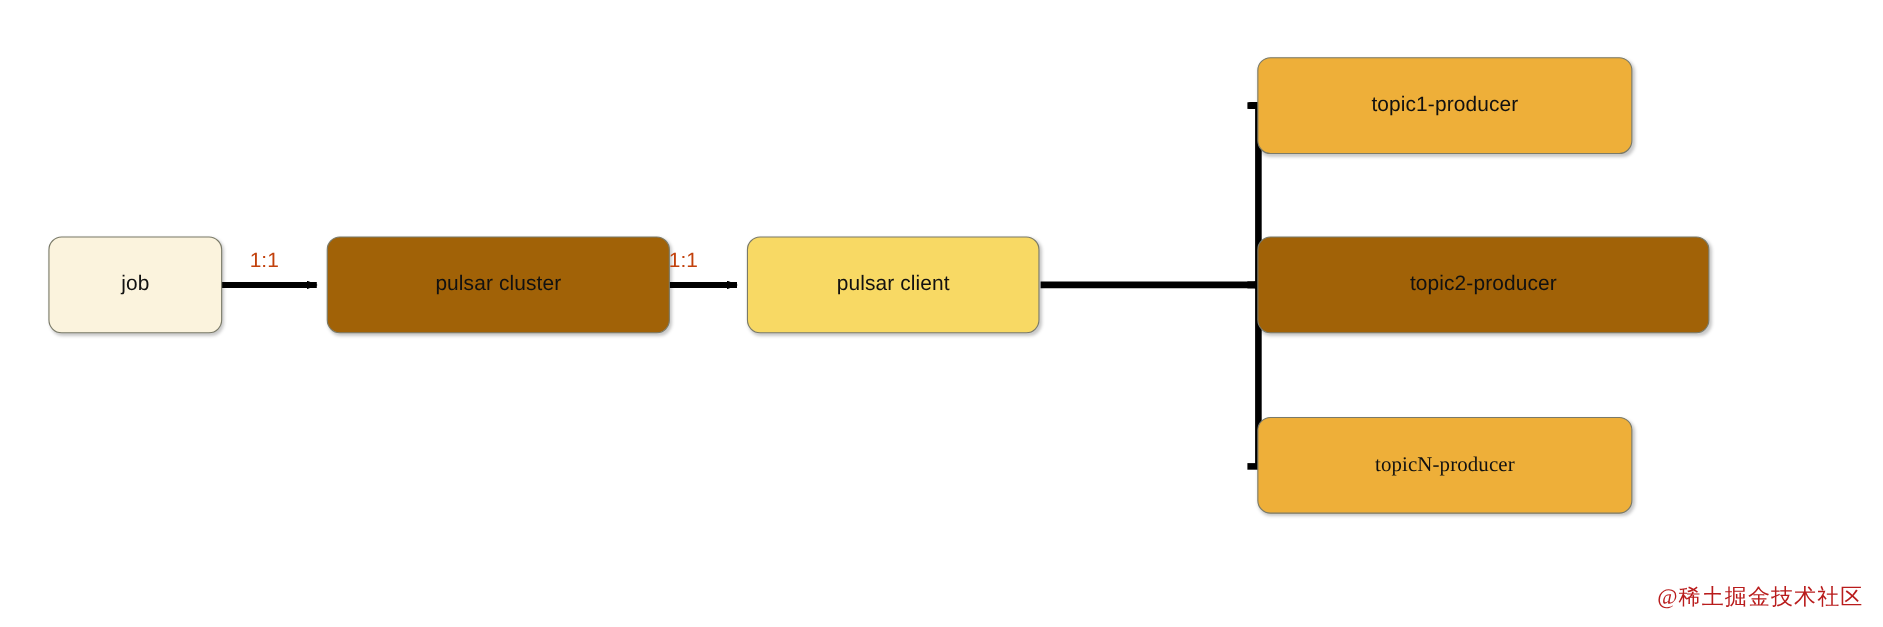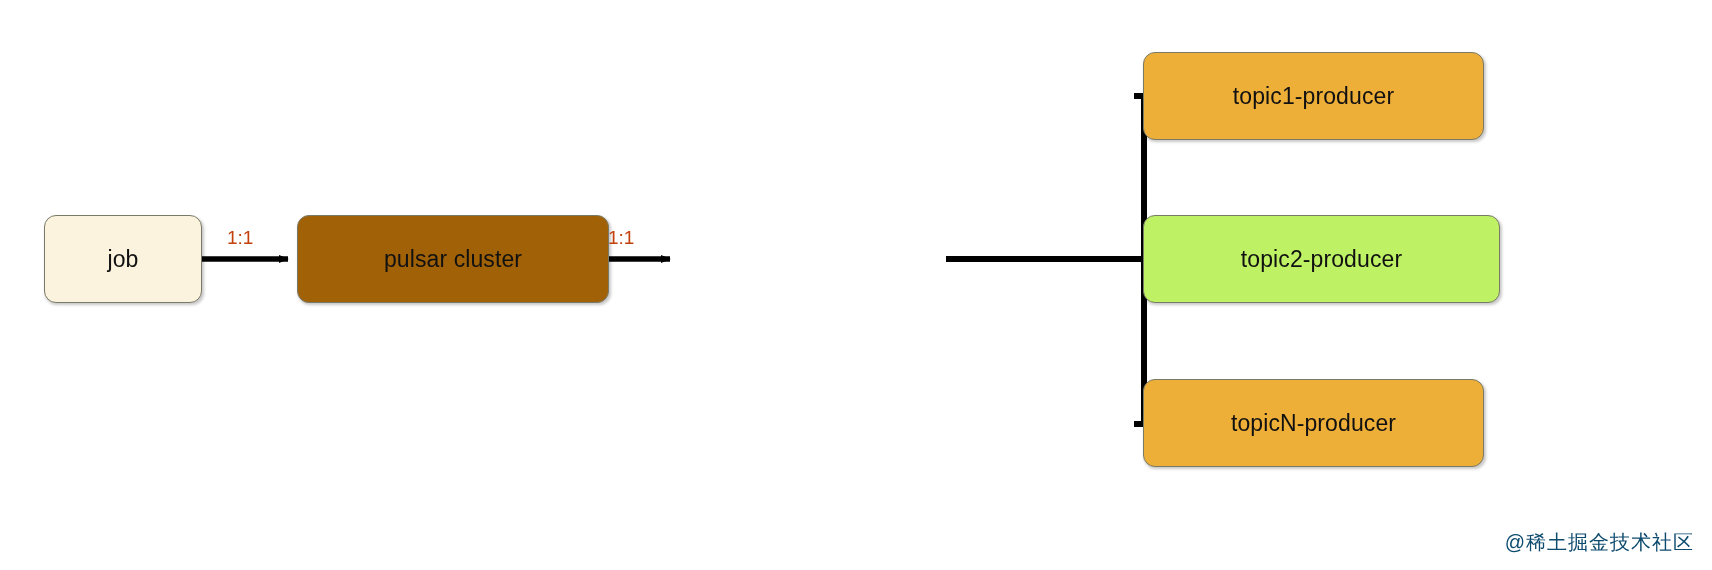--- a/index.html
+++ b/index.html
@@ -19,21 +19,21 @@
   }
   .node {
     position: absolute;
     box-sizing: border-box;
     border: 1.4px solid #7a7a68;
     border-radius: 12px;
     display: flex;
     align-items: center;
     justify-content: center;
     color: #111111;
-    font-size: 23px;
+    font-size: 19px;
     font-family: "Liberation Sans", sans-serif;
     letter-spacing: 0.1px;
     box-shadow: 1.5px 2px 3px rgba(0,0,0,0.22);
     user-select: none;
   }
   .node-label {
     pointer-events: none;
     white-space: nowrap;
   }
   .edge-label {
@@ -51,22 +51,22 @@
     width: 1712px;
     height: 570px;
     overflow: visible;
     pointer-events: none;
   }
   .watermark {
     position: absolute;
     right: 18px;
     bottom: 14px;
     font-size: 20px;
-    color: #0c4a6e;
-    font-family: Liberation Sans, sans-serif;
+    color: #b91c1c;
+    font-family: Liberation Serif, serif;
     letter-spacing: 1px;
     user-select: none;
     white-space: nowrap;
   }
 </style>
 </head>
 <body>
 
 <div id="canvas" style="background: rgb(255, 255, 255);">
 
@@ -138,30 +138,33 @@
   </svg>
 
   <div class="node" style="left: 28px; top: 215px; width: 158px; height: 88px; background: rgb(251, 243, 221); border-color: rgb(122, 122, 104); margin-left: 16px;">
     <span class="node-label">job</span>
   </div>
 
   <div class="node" style="left: 297px; top: 215px; width: 312px; height: 88px; background: #a16207; border-color: rgb(122, 122, 104);">
     <span class="node-label">pulsar cluster</span>
   </div>
 
+  <div class="node" style="left: 679px; top: 215px; width: 266px; height: 88px; background: rgb(248, 217, 100); border-color: rgb(122, 122, 104);">
+    <span class="node-label">pulsar client</span>
+  </div>
 
   <div class="node" style="left: 1143px; top: 52px; width: 341px; height: 88px; background: rgb(238, 175, 57); border-color: rgb(122, 122, 104);">
     <span class="node-label">topic1-producer</span>
   </div>
 
-  <div class="node" style="left: 1143px; top: 215px; width: 357px; height: 88px; background: #bef264; border-color: rgb(122, 122, 104);">
+  <div class="node" style="left: 1143px; top: 215px; width: 411px; height: 88px; background: #a16207; border-color: rgb(122, 122, 104);">
     <span class="node-label">topic2-producer</span>
   </div>
 
-  <div class="node" style="left: 1143px; top: 379px; width: 341px; height: 88px; background: rgb(238, 175, 57); border-color: rgb(122, 122, 104);">
+  <div class="node" style="left: 1143px; top: 379px; width: 341px; height: 88px; background: rgb(238, 175, 57); border-color: rgb(122, 122, 104); font-family: Liberation Serif, serif;">
     <span class="node-label">topicN-producer</span>
   </div>
 
   <div class="edge-label" style="left:227px; top:227px;">1:1</div>
 
   <div class="edge-label" style="left:608px; top:227px;">1:1</div>
 
   <div class="watermark">@稀土掘金技术社区</div>
 
 </div>

